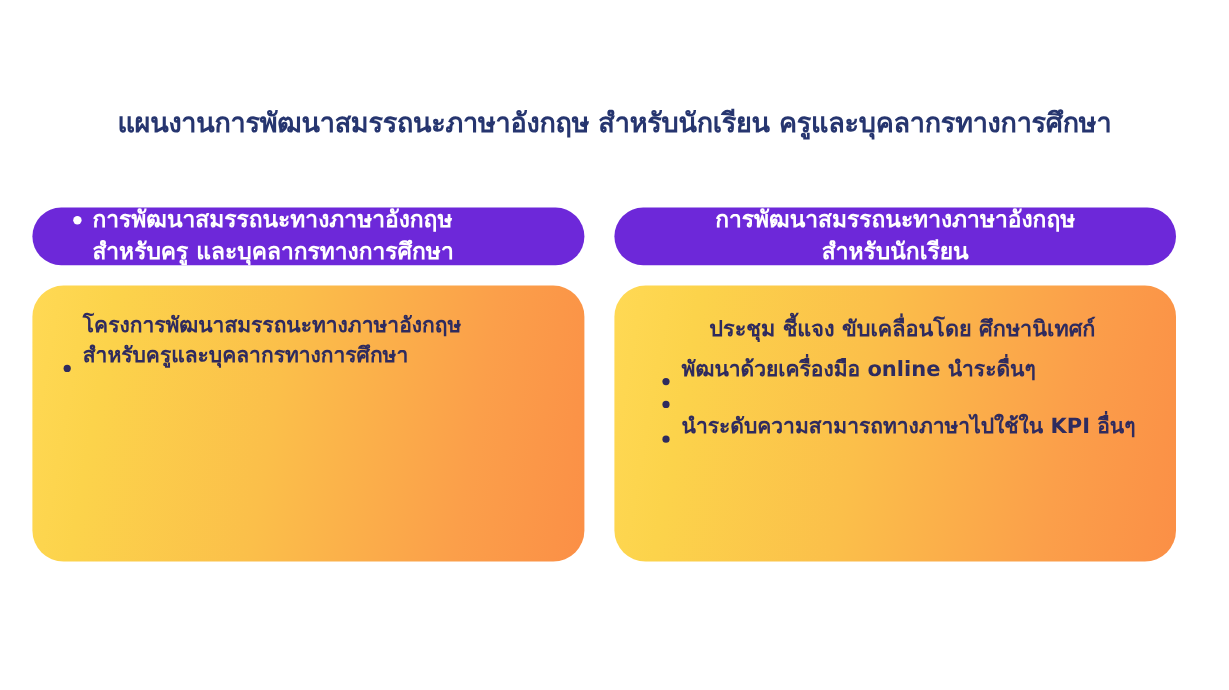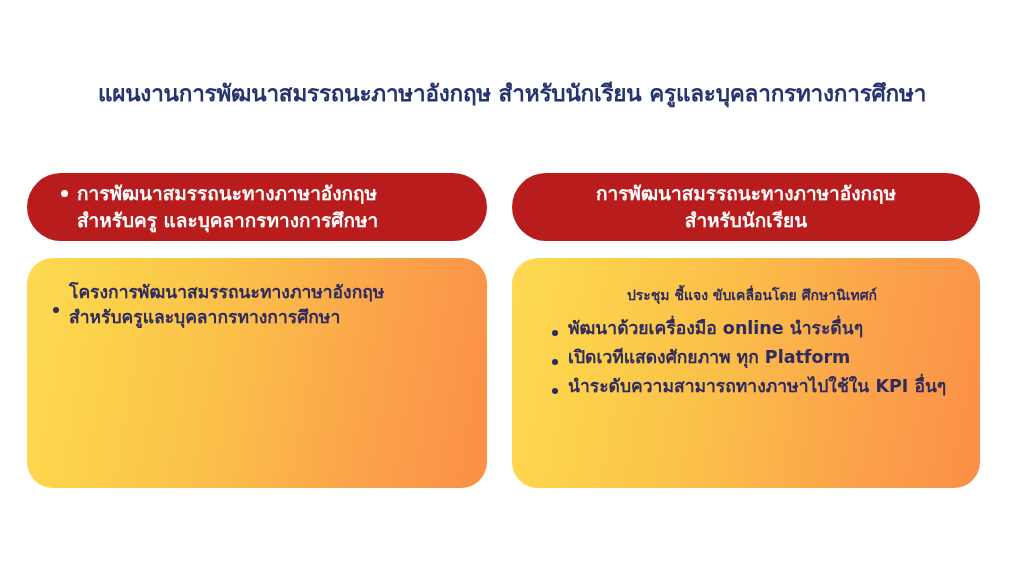--- a/index.html
+++ b/index.html
@@ -19,51 +19,51 @@
     position: absolute;
     inset: 0;
     width: 1024px;
     height: 575px;
   }
 
   
   .title-block {
     position: absolute;
     left: 60px;
-    top: 78px;
+    top: 88px;
     width: 904px;
     text-align: center;
     color: #26356f;
     font-weight: bold;
     font-size: 22.5px;
     line-height: 30px;
     letter-spacing: -0.2px;
   }
   .title-line { display: block; white-space: nowrap; }
 
   
   .col {
     position: absolute;
     top: 173px;
   }
   .col-left  { left: 27px;  width: 460px; }
   .col-right { left: 512px; width: 468px; }
 
   
   .pill {
-    background: #b91c1c;
+    background: #6d28d9;
     border-radius: 34px;
     color: #ffffff;
     font-weight: bold;
     font-size: 19px;
     line-height: 27px;
     box-sizing: border-box;
     display: flex;
     align-items: center;
-    height: 68px;
+    height: 48px;
     padding: 0 18px;
   }
   .pill-left  { justify-content: flex-start; }
   .pill-right { justify-content: center; text-align: center; }
 
   .pill-bullet-row {
     display: flex;
     align-items: flex-start;
     gap: 9px;
     padding-left: 16px;
@@ -84,35 +84,35 @@
     border-radius: 26px;
     box-sizing: border-box;
     color: #2f2b5e;
     font-weight: bold;
     background: linear-gradient(100deg, #ffd954 0%, #fcd34b 14%, #fbbf4a 44%, #fb9f4a 78%, #fb8f46 100%);
   }
   .card-left  { height: 230px; padding: 22px 18px 18px 26px; }
   .card-right { height: 230px; padding: 24px 16px 18px 22px; }
 
   .lead {
-    font-size: 14px;
+    font-size: 18px;
     line-height: 26px;
     margin: 0 0 8px 6px;
     text-align: center;
     color: #2f2b5e;
   }
 
   ul.bullets {
     list-style: none;
     margin: 0;
     padding: 0;
   }
   ul.bullets li {
     display: flex;
-    align-items: center;
+    align-items: flex-end;
     gap: 10px;
     font-size: 17.5px;
     line-height: 25px;
     margin-bottom: 9px;
   }
   ul.bullets.tight li { margin-bottom: 4px; }
   ul.bullets li .dot {
     flex: 0 0 auto;
     width: 6px;
     height: 6px;
@@ -165,21 +165,20 @@
 
     <div class="card card-right">
       <p class="lead">ประชุม ชี้แจง ขับเคลื่อนโดย ศึกษานิเทศก์</p>
       <ul class="bullets tight">
         <li>
           <span class="dot"></span>
           <span class="txt">พัฒนาด้วยเครื่องมือ online นำระดื่นๆ</span>
         </li>
         <li>
           <span class="dot"></span>
-          <span class="txt">เปิดเวทีแสดงศักยภาพ ทุก Platform</span>
         </li>
         <li>
           <span class="dot"></span>
           <span class="txt">นำระดับความสามารถทางภาษาไปใช้ใน KPI อื่นๆ</span>
         </li>
       </ul>
     </div>
   </div>
 
 </div>

